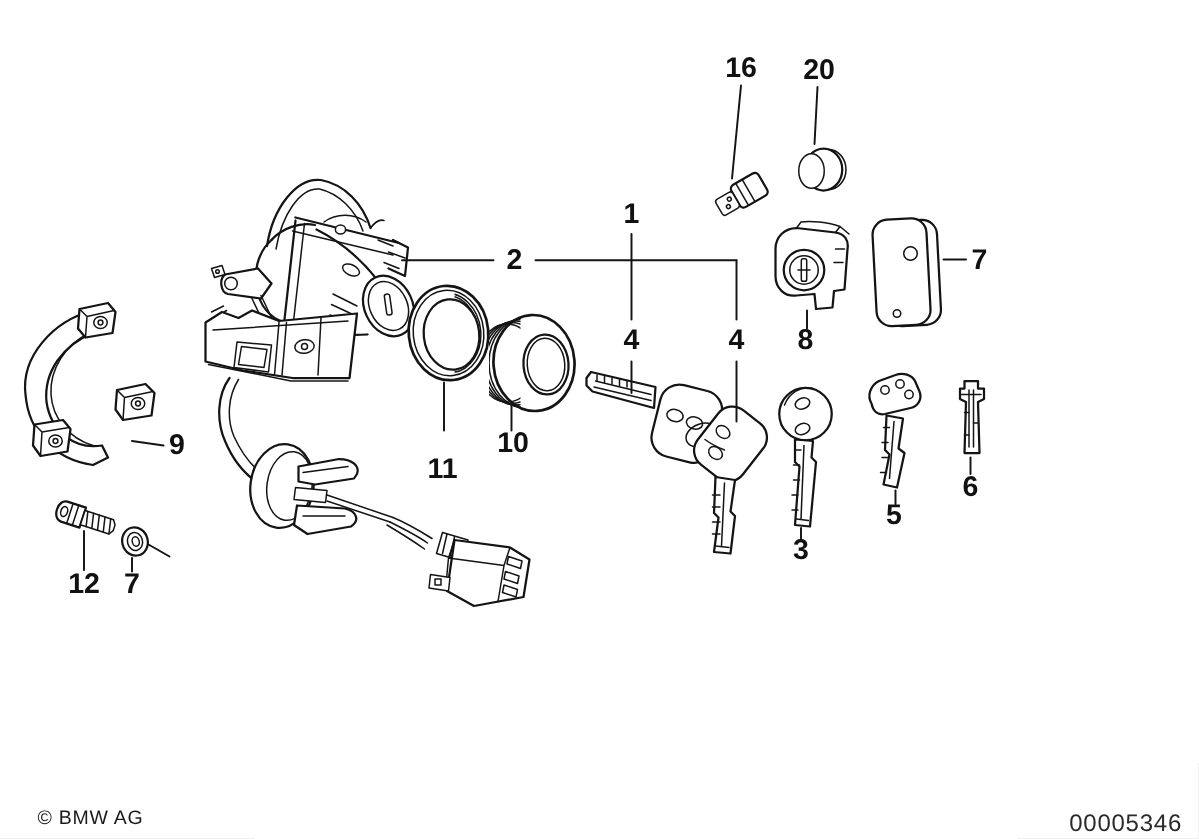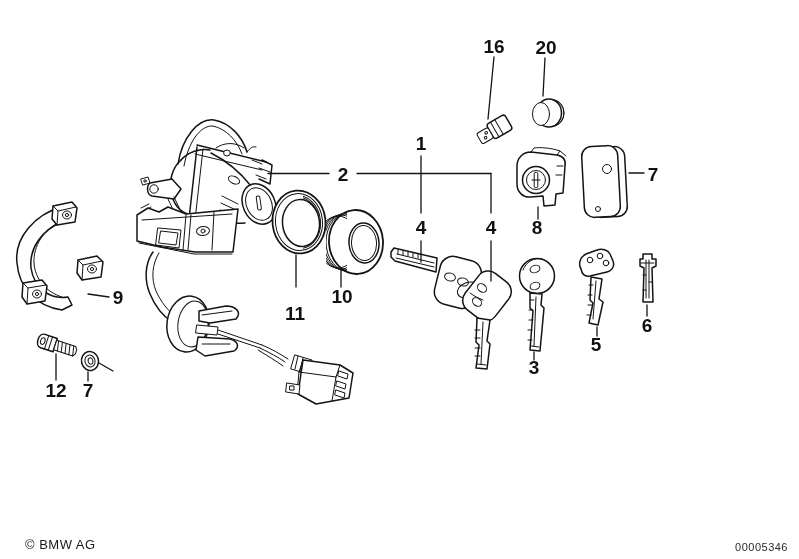--- a/index.html
+++ b/index.html
@@ -18,21 +18,21 @@
   .callout{
     position:absolute;transform:translate(-50%,-50%);
     font-size:19px;font-weight:bold;color:#111;line-height:1;cursor:pointer;
     user-select:none;
   }
   .footer-copyright{
     position:absolute;left:25px;top:537px;font-size:13px;font-weight:normal;
     color:#1a1a1a;letter-spacing:0.5px;
   }
   .footer-number{
-    position:absolute;right:11px;top:541px;font-size:11px;color:#2a2a2a;
+    position:absolute;right:11px;top:541px;font-size:16px;color:#2a2a2a;
     letter-spacing:0.5px;
   }
 </style>
 </head>
 <body>
 
 <div class="stage">
 
   <svg class="art" width="799" height="559" viewBox="0 0 799 559">
 

